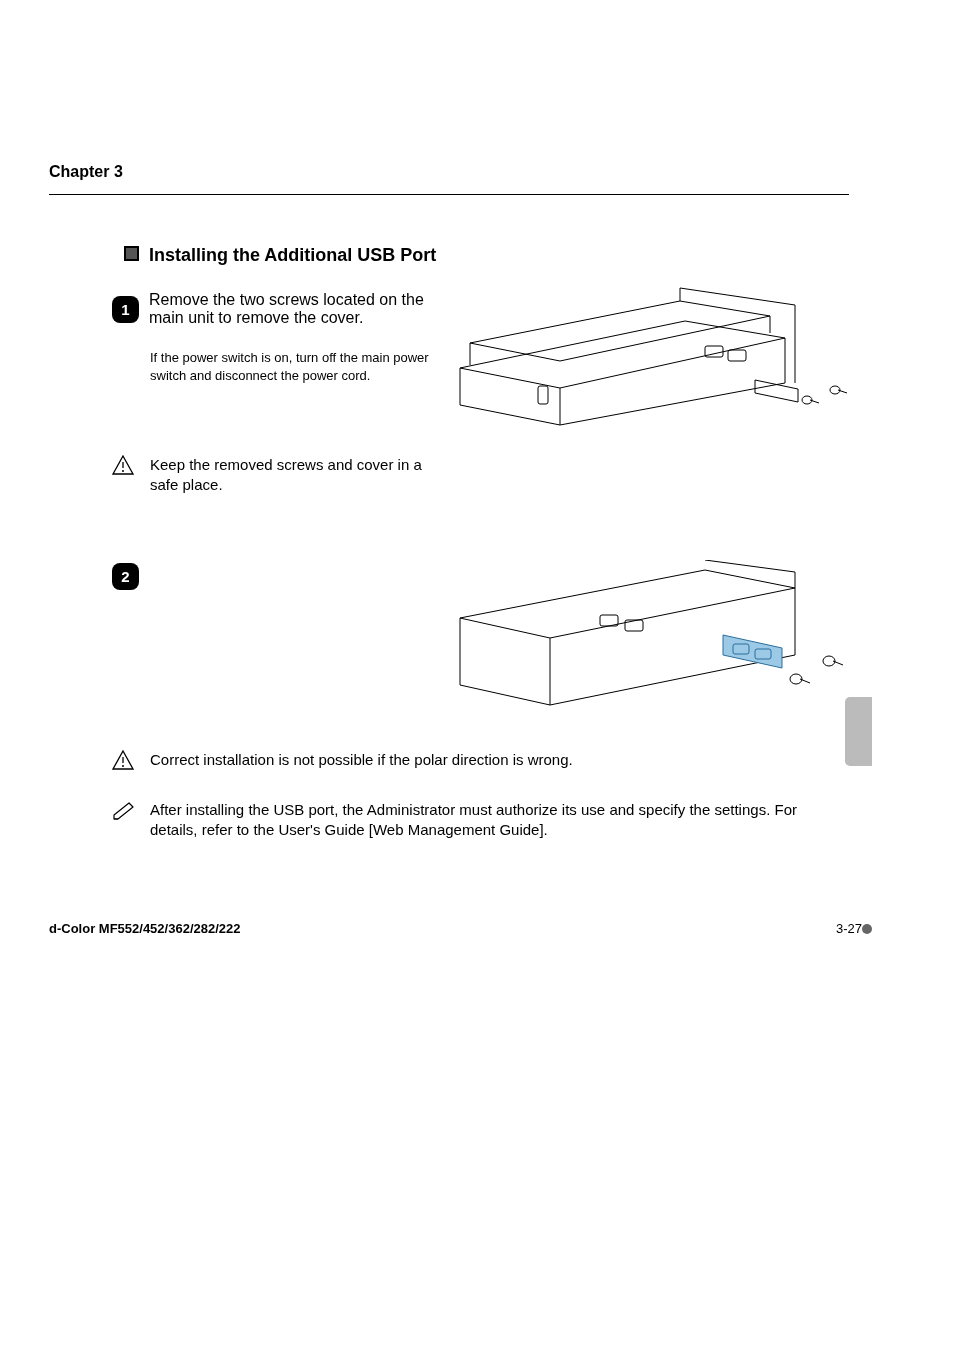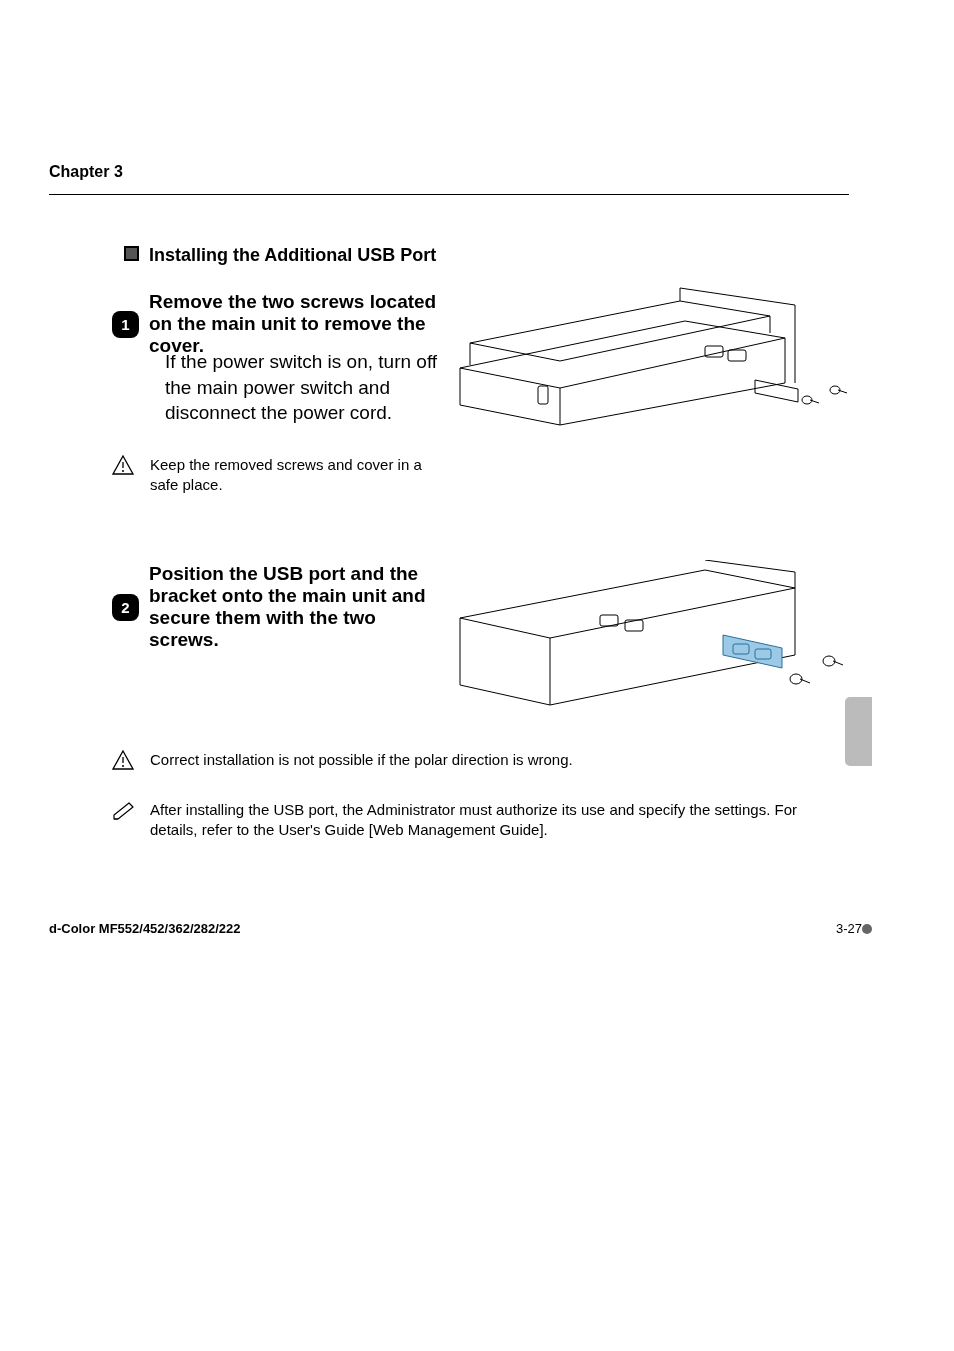--- a/index.html
+++ b/index.html
@@ -7,23 +7,23 @@
   .page { position: relative; width: 954px; height: 1016px; }
 
   .header-rule { position: absolute; top: 194px; left: 49px; width: 800px; height: 1px; background: #000; }
   .chapter { position: absolute; top: 163px; left: 49px; font-size: 16px; font-weight: bold; }
 
   .bullet-row { position: absolute; left: 112px; display: flex; align-items: flex-start; gap: 10px; padding-left: 12px; }
   .bullet-square { width: 15px; height: 15px; border: 2px solid #000; background: #fff; box-shadow: inset 0 0 0 20px #555; margin-top: 1px; }
   .sub-bullet { position: absolute; left: 112px; display: flex; align-items: center; gap: 10px; }
   .dark-pill { width: 27px; height: 27px; background: #000; border-radius: 8px; color: #fff; text-align: center; line-height: 27px; font-size: 15px; font-weight: bold; }
   .sec-title { font-size: 18px; font-weight: bold; }
-  .step-title { font-size: 19px; font-weight: bold; }
+  .step-title { font-size: 16px; font-weight: normal; }
 
-  .body-text { position: absolute; left: 150px; width: 280px; font-size: 19px; line-height: 1.35; margin-left: 15px; }
+  .body-text { position: absolute; left: 150px; width: 280px; font-size: 13px; line-height: 1.35; }
 
   .warn-block { position: absolute; left: 112px; width: 320px; font-size: 15px; line-height: 1.35; }
   .warn-icon { position: absolute; left: 112px; }
   .warn-text { margin-left: 38px; }
 
   .fig { position: absolute; left: 455px; width: 400px; }
   .fig svg { width: 100%; height: auto; }
 
   .tab-handle { position: absolute; right: 82px; top: 697px; width: 27px; height: 69px; border-radius: 5px 0 0 5px; background: #bbb; }
 
@@ -85,21 +85,20 @@
         <g transform="translate(375,102)">
             <ellipse cx="5" cy="5" rx="5" ry="4"></ellipse>
             <line x1="8" y1="5" x2="17" y2="8"></line>
           </g>
       </g>
     </svg>
   </div>
 
   <div class="sub-bullet" style="top:563px;">
     <div class="dark-pill">2</div>
-    <div class="step-title" style="width:290px;">Position the USB port and the bracket onto the main unit and secure them with the two screws.</div>
   </div>
 
   <div class="fig" style="top:560px;">
     <svg viewBox="0 0 400 160">
       <g fill="none" stroke="#000" stroke-width="1" stroke-linejoin="round">
         <path d="M5 58 L250 10 L340 28 L340 95 L95 145 L5 125 Z"></path>
         <path d="M5 58 L95 78 L340 28"></path>
         <path d="M95 78 L95 145"></path>
         <path d="M340 28 L340 12 L250 0"></path>
         <rect x="145" y="55" width="18" height="11" rx="2"></rect>

